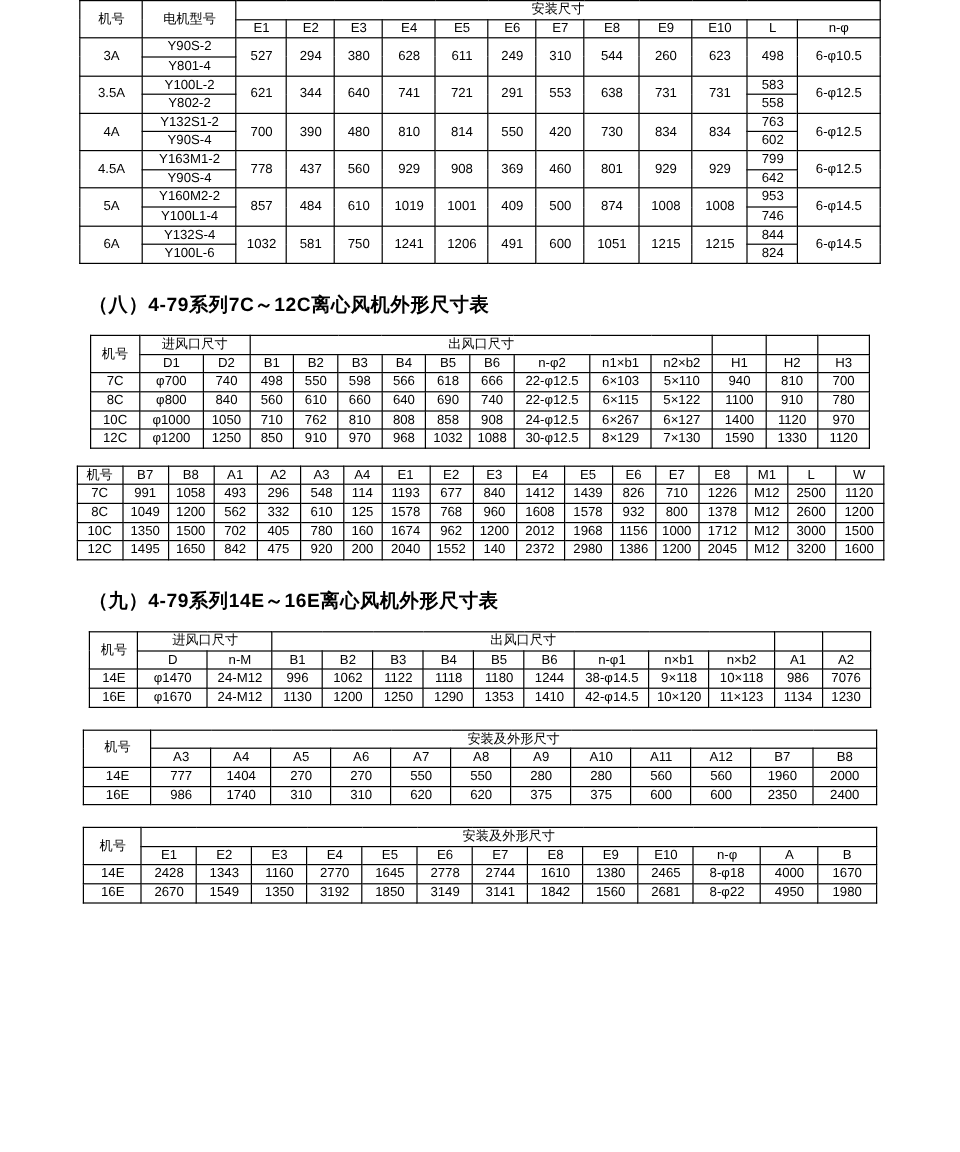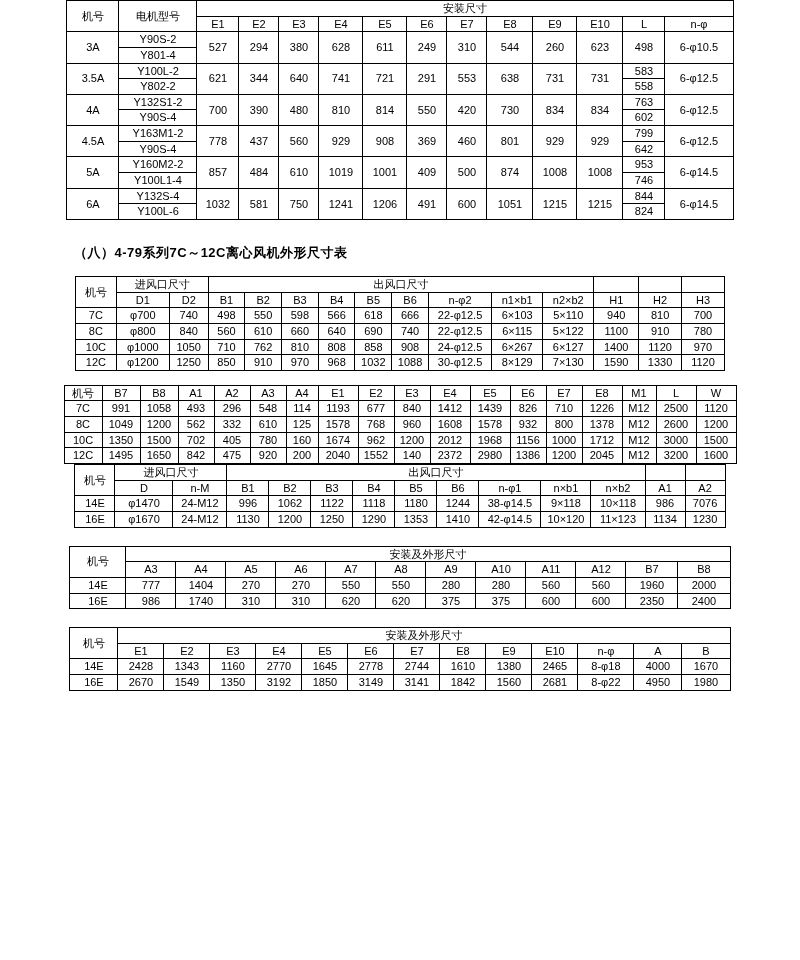--- a/index.html
+++ b/index.html
@@ -21,21 +21,21 @@
     padding: 0;
     box-sizing: border-box;
   }
   .doc-title {
     font-size: 14.5px;
     font-weight: bold;
     margin: 14px 0 8px 78px;
     letter-spacing: 0.2px;
   }
   .section-title {
-    font-size: 13px;
+    font-size: 16px;
     font-weight: bold;
     margin: 24px 0 14px 74px;
     letter-spacing: 0.5px;
   }
   table.tbl {
     border-collapse: collapse;
     font-size: 11px;
     margin: 0 auto;
     table-layout: fixed;
   }
@@ -460,20 +460,21 @@
             <td>1200</td>
             <td>2045</td>
             <td>M12</td>
             <td>3200</td>
             <td>1600</td>
           </tr>
         </tbody>
     </table>
   </div>
 
+  <div class="section-title">（九）4-79系列14E～16E离心风机外形尺寸表</div>
 
   <div class="tbl-wrap">
     <table class="tbl" id="table4" style="width:650px;">
       <colgroup>
         <col style="width:40px">
         <col style="width:58px">
           <col style="width:54px">
         <col style="width:42px">
           <col style="width:42px">
           <col style="width:42px">

